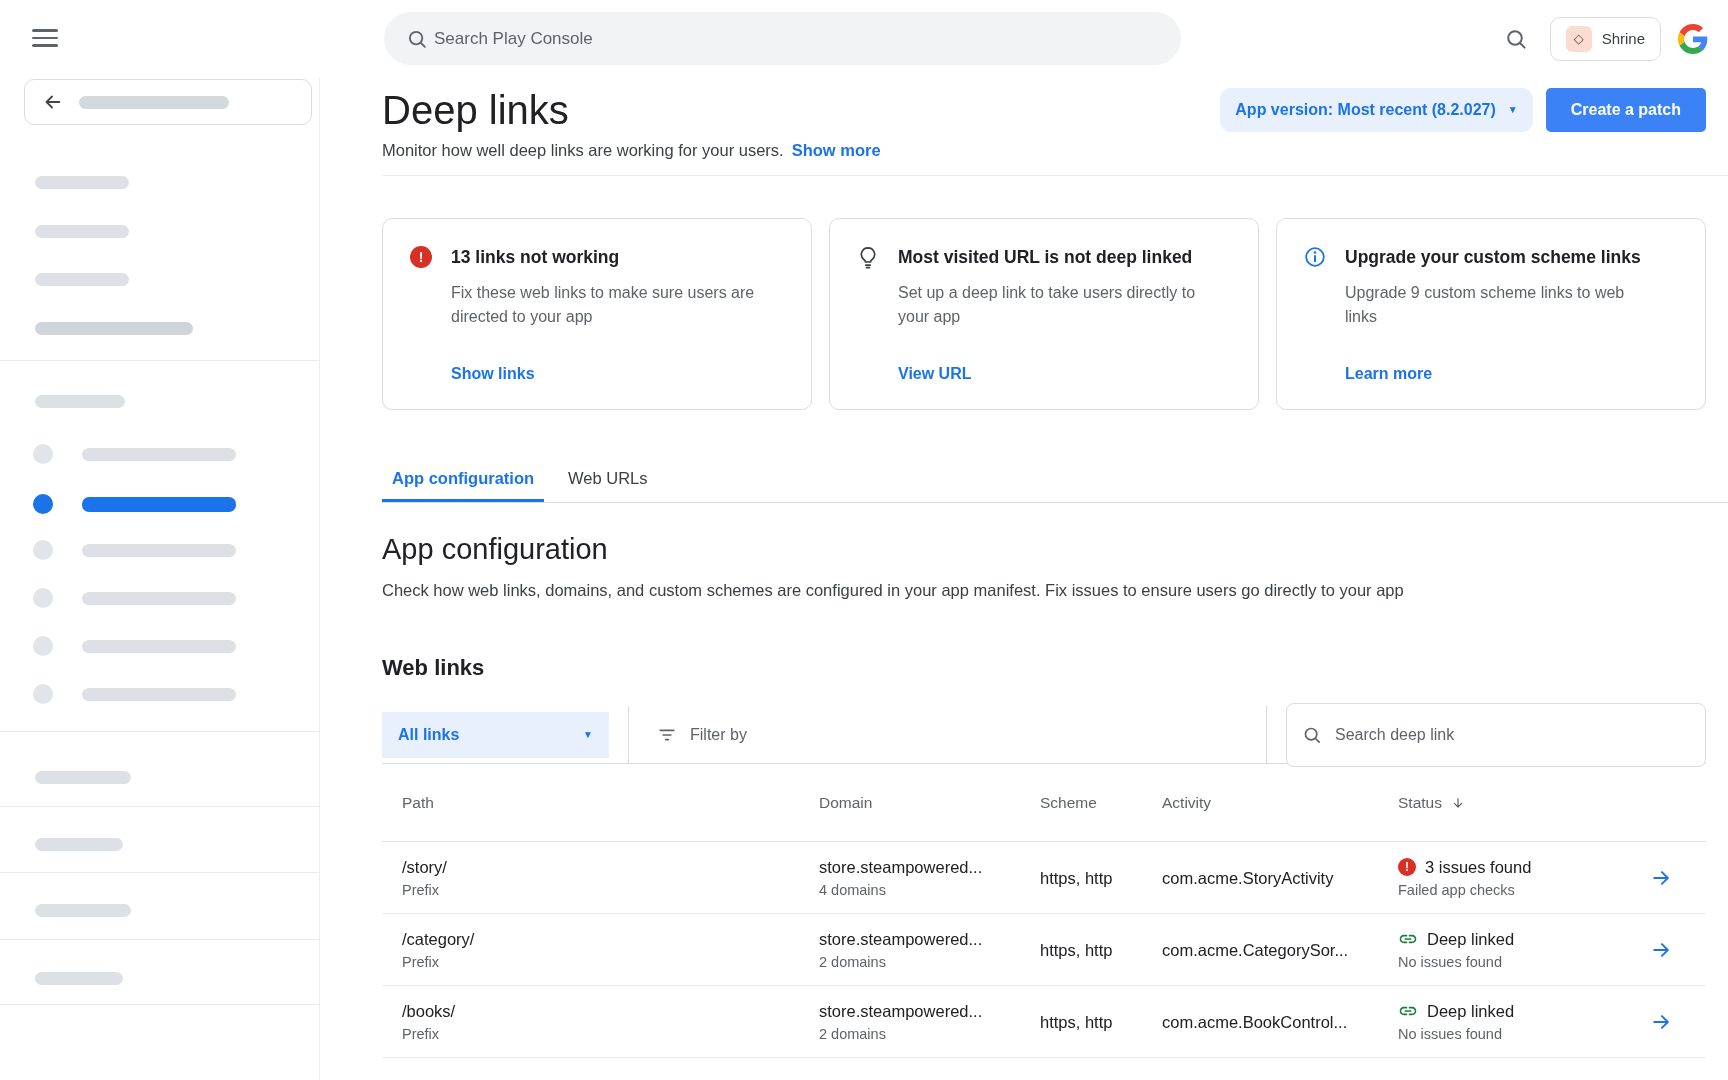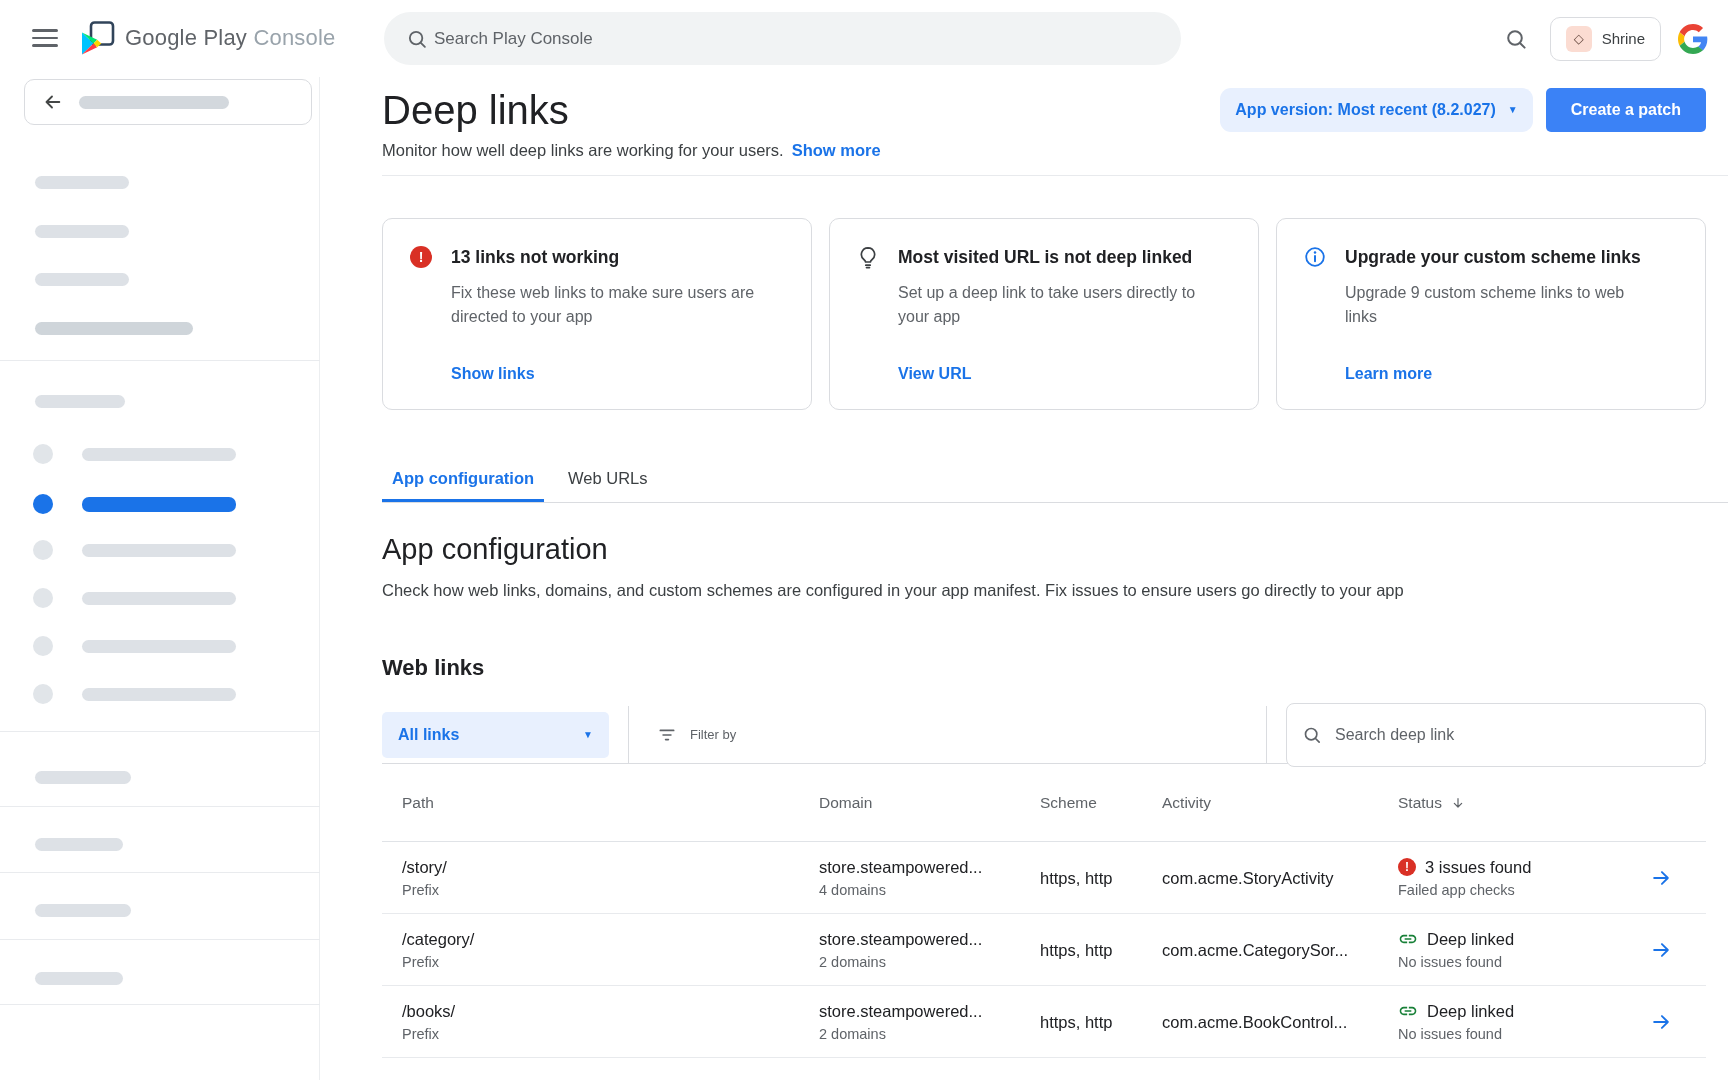--- a/index.html
+++ b/index.html
@@ -75,25 +75,25 @@
   .tabs-row{display:flex;gap:14px;margin-top:46px;border-bottom:1px solid #dadce0;margin-right:-22px}
   .tab{padding:12px 10px 13px;font-size:16.5px;font-weight:500;color:#3c4043;cursor:pointer;line-height:21px}
   .tab.active{color:#1a73e8;font-weight:600;box-shadow:inset 0 -3px 0 #1a73e8}
 
   h2{margin-top:28px;font-size:29px;font-weight:400;line-height:36px;color:#202124}
   .section-desc{margin-top:12px;font-size:16.5px;line-height:23px;color:#3c4043}
   h3{margin-top:52px;font-size:22px;font-weight:700;line-height:28px;color:#202124}
 
   
   .toolbar{display:flex;align-items:center;margin-top:24px;height:58px;border-bottom:1px solid #dadce0}
-  .all-links{width:227px;height:46px;background:#e8f0fe;border-radius:5px;display:flex;align-items:center;
+  .all-links{width:227px;height:46px;background:#e8f0fe;border-radius:0;display:flex;align-items:center;
     justify-content:space-between;padding:0 16px;color:#1a73e8;font-weight:600;font-size:16px;
     cursor:pointer;margin-right:19px}
   .vdiv{width:1px;align-self:stretch;background:#dadce0;flex:none}
-  .filter-by{display:flex;align-items:center;gap:13px;color:#5f6368;font-size:13px;margin-left:28px;cursor:pointer}
+  .filter-by{display:flex;align-items:center;gap:13px;color:#5f6368;font-size:16px;margin-left:28px;cursor:pointer}
   .toolbar .spacer{flex:1}
   .search-box{width:420px;height:64px;border:1px solid #dadce0;border-radius:8px;display:flex;
     align-items:center;gap:13px;padding:0 15px;margin-left:19px;background:#fff}
   .search-box input{border:none;outline:none;flex:1;font-size:16px;color:#202124;font-family:inherit}
   .search-box input::placeholder{color:#5f6368}
 
   
   .thead,.trow{display:grid;grid-template-columns:437px 221px 122px 236px 230px 1fr;align-items:center}
   .thead{height:78px;border-bottom:1px solid #e0e3e7;color:#5f6368;font-size:15.5px}
   .thead .cell,.trow .cell{padding-right:12px}
@@ -110,32 +110,20 @@
 </head>
 <body>
 
 <div class="topbar">
   <div class="hamburger">
       <span></span>
       <span></span>
       <span></span>
     </div>
 
-  <div class="logo">
-    <svg width="36" height="36" viewBox="0 0 36 36">
-      <rect x="11" y="2.5" width="22" height="22" rx="3.5" fill="#ffffff" stroke="#31445a" stroke-width="2.6"></rect>
-      <g transform="translate(0,11.5)">
-        <polygon points="2,1 13.5,12 2,23" fill="#00c4ff"></polygon>
-        <polygon points="2,1 17.2,8.3 13.5,12" fill="#00e572"></polygon>
-        <polygon points="2,23 13.5,12 17.2,15.7" fill="#ff3a44"></polygon>
-        <polygon points="13.5,12 17.2,8.3 21.3,12 17.2,15.7" fill="#ffd500"></polygon>
-      </g>
-    </svg>
-    <div class="logo-text"><span>Google Play</span> <span class="muted">Console</span></div>
-  </div>
 
   <div class="topbar-search">
     <svg width="22" height="22" viewBox="0 0 24 24" fill="none" stroke="#5f6368" stroke-width="2" stroke-linecap="round">
       <circle cx="11" cy="11" r="6.8"></circle>
         <path d="M16.2 16.2L20.6 20.6"></path>
     </svg>
     <input type="text" placeholder="Search Play Console" style="">
   </div>
 
   <div class="topbar-right">

